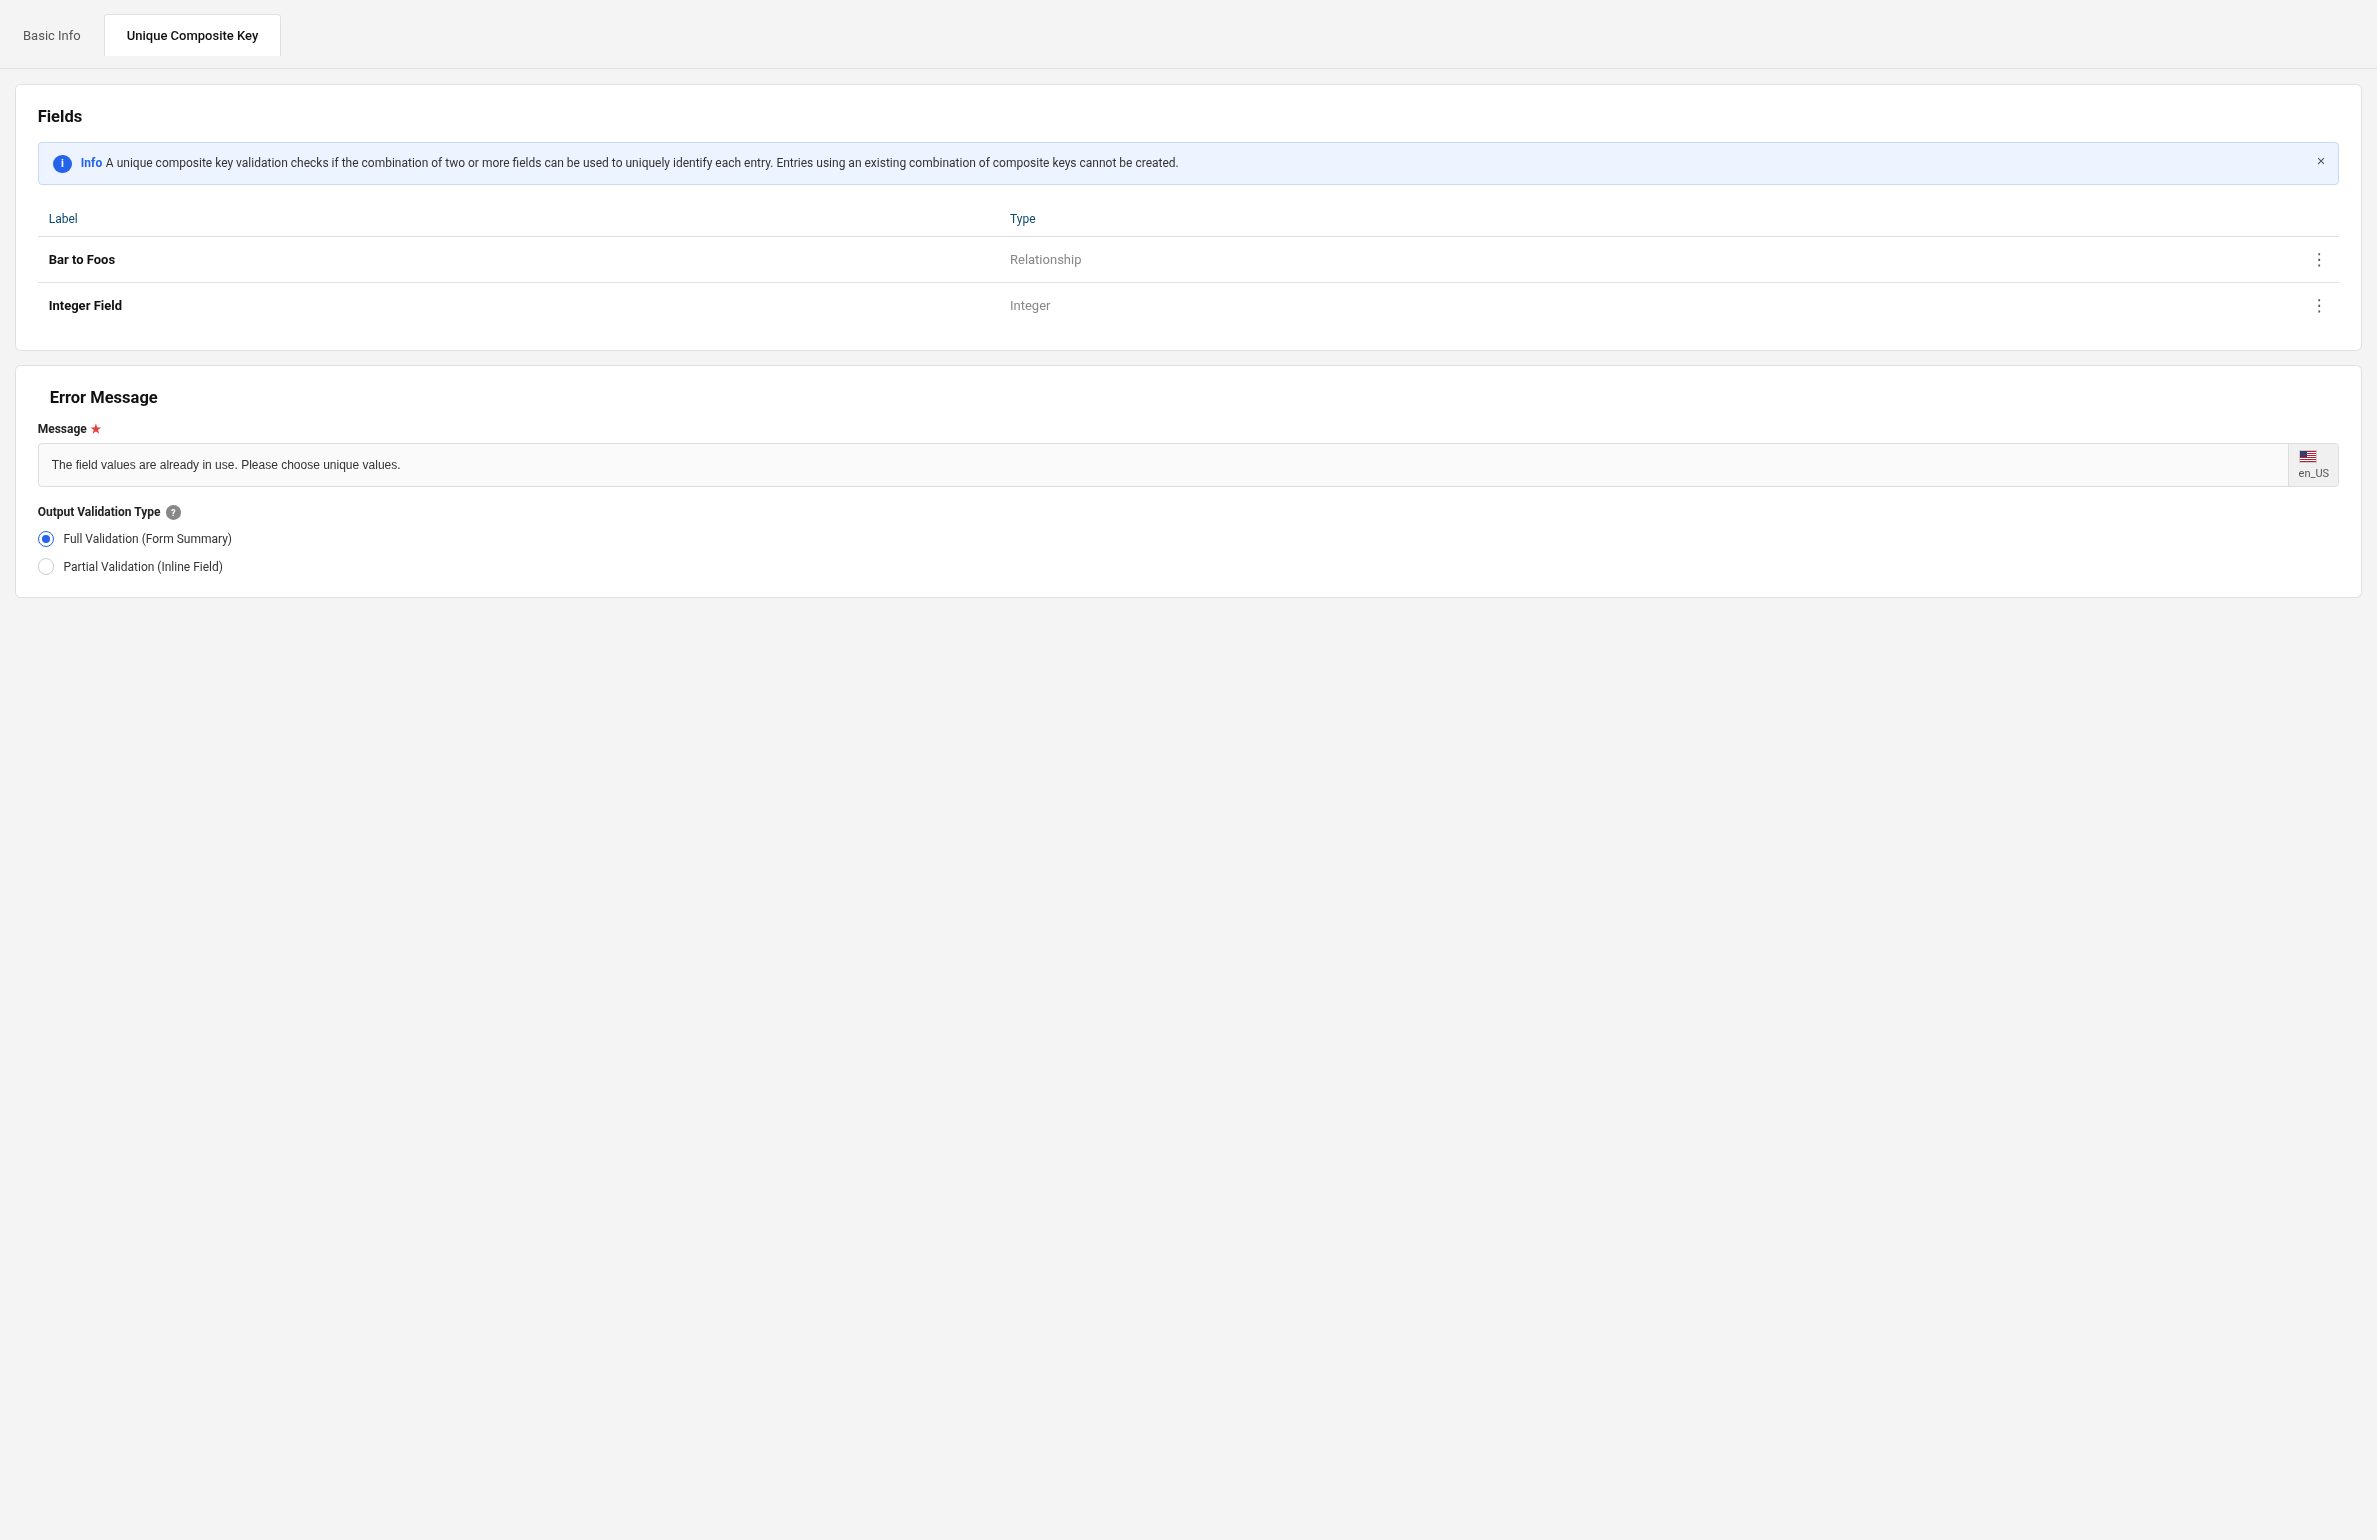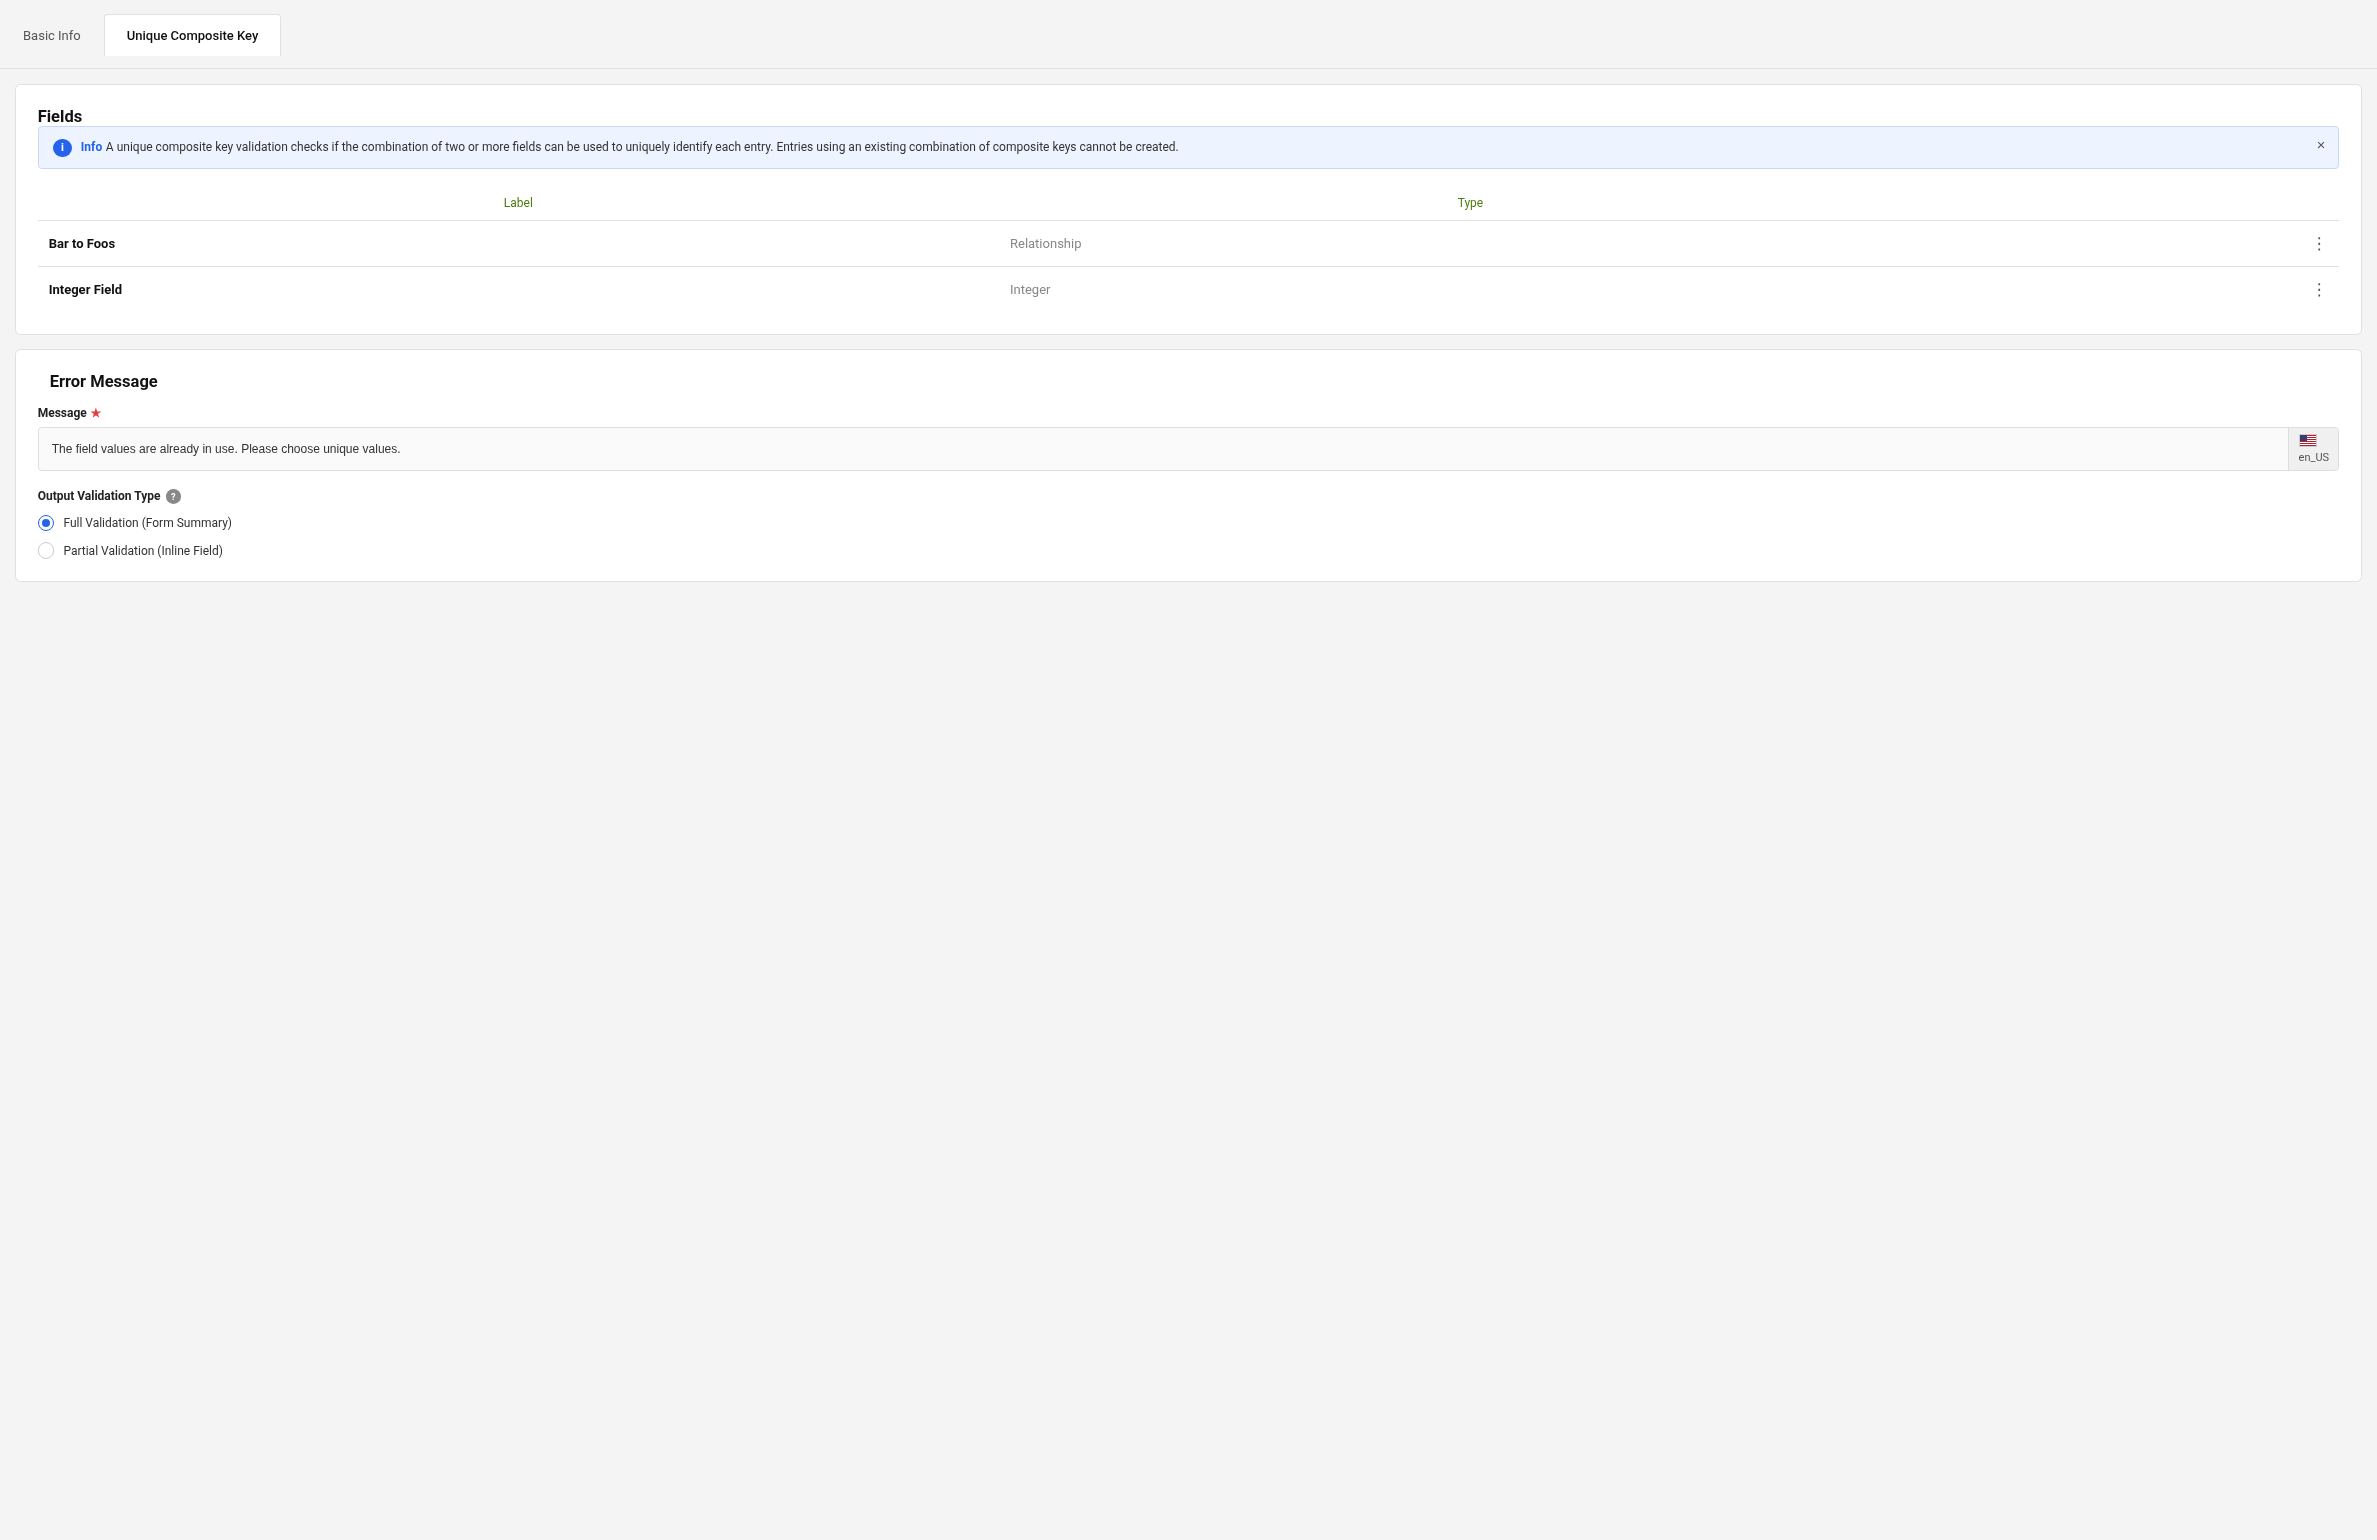--- a/index.html
+++ b/index.html
@@ -50,21 +50,21 @@
     .card {
       background: #fff;
       border-radius: 5.5px;
       border: 0.9px solid #e0e0e0;
       padding: 22px;
     }
 
     .card-title {
       font-size: 16.5px;
       font-weight: 700;
-      margin-bottom: 0;
+      margin-bottom: 16px;
       color: #111;
     }
 
     .info-banner {
       display: flex;
       align-items: flex-start;
       background: #eef4ff;
       border: 0.9px solid #c5d9f8;
       border-radius: 3.7px;
       padding: 11px 14.7px;
@@ -149,23 +149,23 @@
       align-items: center;
       justify-content: center;
       line-height: 1;
     }
 
     .fields-table {
       width: 100%;
       border-collapse: collapse;
     }
     .fields-table th {
-      text-align: center;
+      text-align: left;
       font-weight: 400;
-      color: #4d7c0f;
+      color: #0c4a6e;
       font-size: 12px;
       padding: 9.2px 11px;
       border-bottom: 0.9px solid #e0e0e0;
     }
     .fields-table td {
       padding: 13px 11px;
       border-bottom: 0.9px solid #e0e0e0;
       font-size: 13px;
     }
     .fields-table tr:last-child td { border-bottom: none; }

